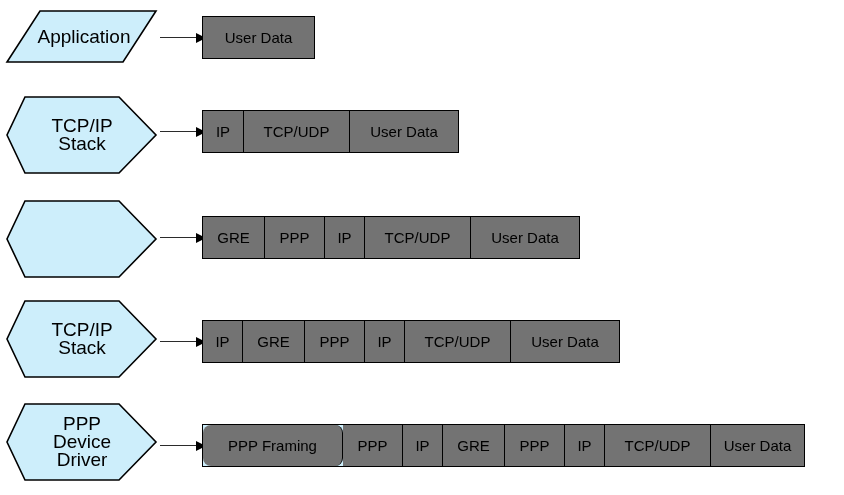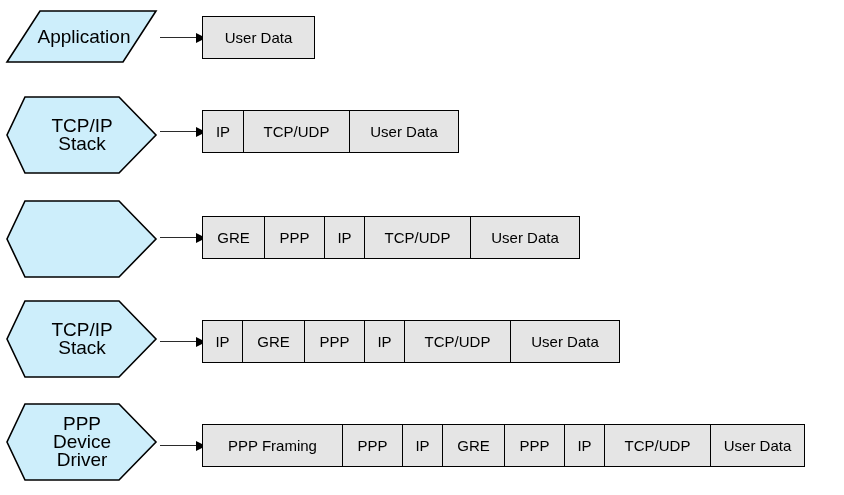--- a/index.html
+++ b/index.html
@@ -87,21 +87,21 @@
   }
   .cell {
     display: flex;
     align-items: center;
     justify-content: center;
     border-right: 1.6px solid #000000;
     box-sizing: border-box;
     font-size: 15px;
     line-height: 17px;
     white-space: nowrap;
-    background: #e5e5e5;
+    background: #737373;
   }
   .cell:last-child { border-right: none; }
 </style>
 </head>
 <body>
 
 <div id="diagram">
     <div class="row" style="top: 0px; height: 96px;">
       <div class="stage" style="top: 10px; height: 53px;">
         <svg width="152" height="53">
@@ -181,21 +181,21 @@
         </svg>
         <div class="stage-label" style="top: 12px;">PPP
 Device
 Driver</div>
       </div>
       <div class="arrow" style="left: 160px; top: 37px;">
         <div class="shaft"></div>
         <div class="head"></div>
       </div>
       <div class="packet" style="left: 202px; top: 21px;">
-        <div class="cell" style="width: 140px;">PPP Framing</div>
+        <div class="cell" style="width: 140px; border-radius: 8px;">PPP Framing</div>
         <div class="cell" style="width: 60px;">PPP</div>
         <div class="cell" style="width: 40px;">IP</div>
         <div class="cell" style="width: 62px;">GRE</div>
         <div class="cell" style="width: 60px;">PPP</div>
         <div class="cell" style="width: 40px;">IP</div>
         <div class="cell" style="width: 106px;">TCP/UDP</div>
         <div class="cell" style="width: 93px;">User Data</div>
       </div>
     </div>
   </div>

